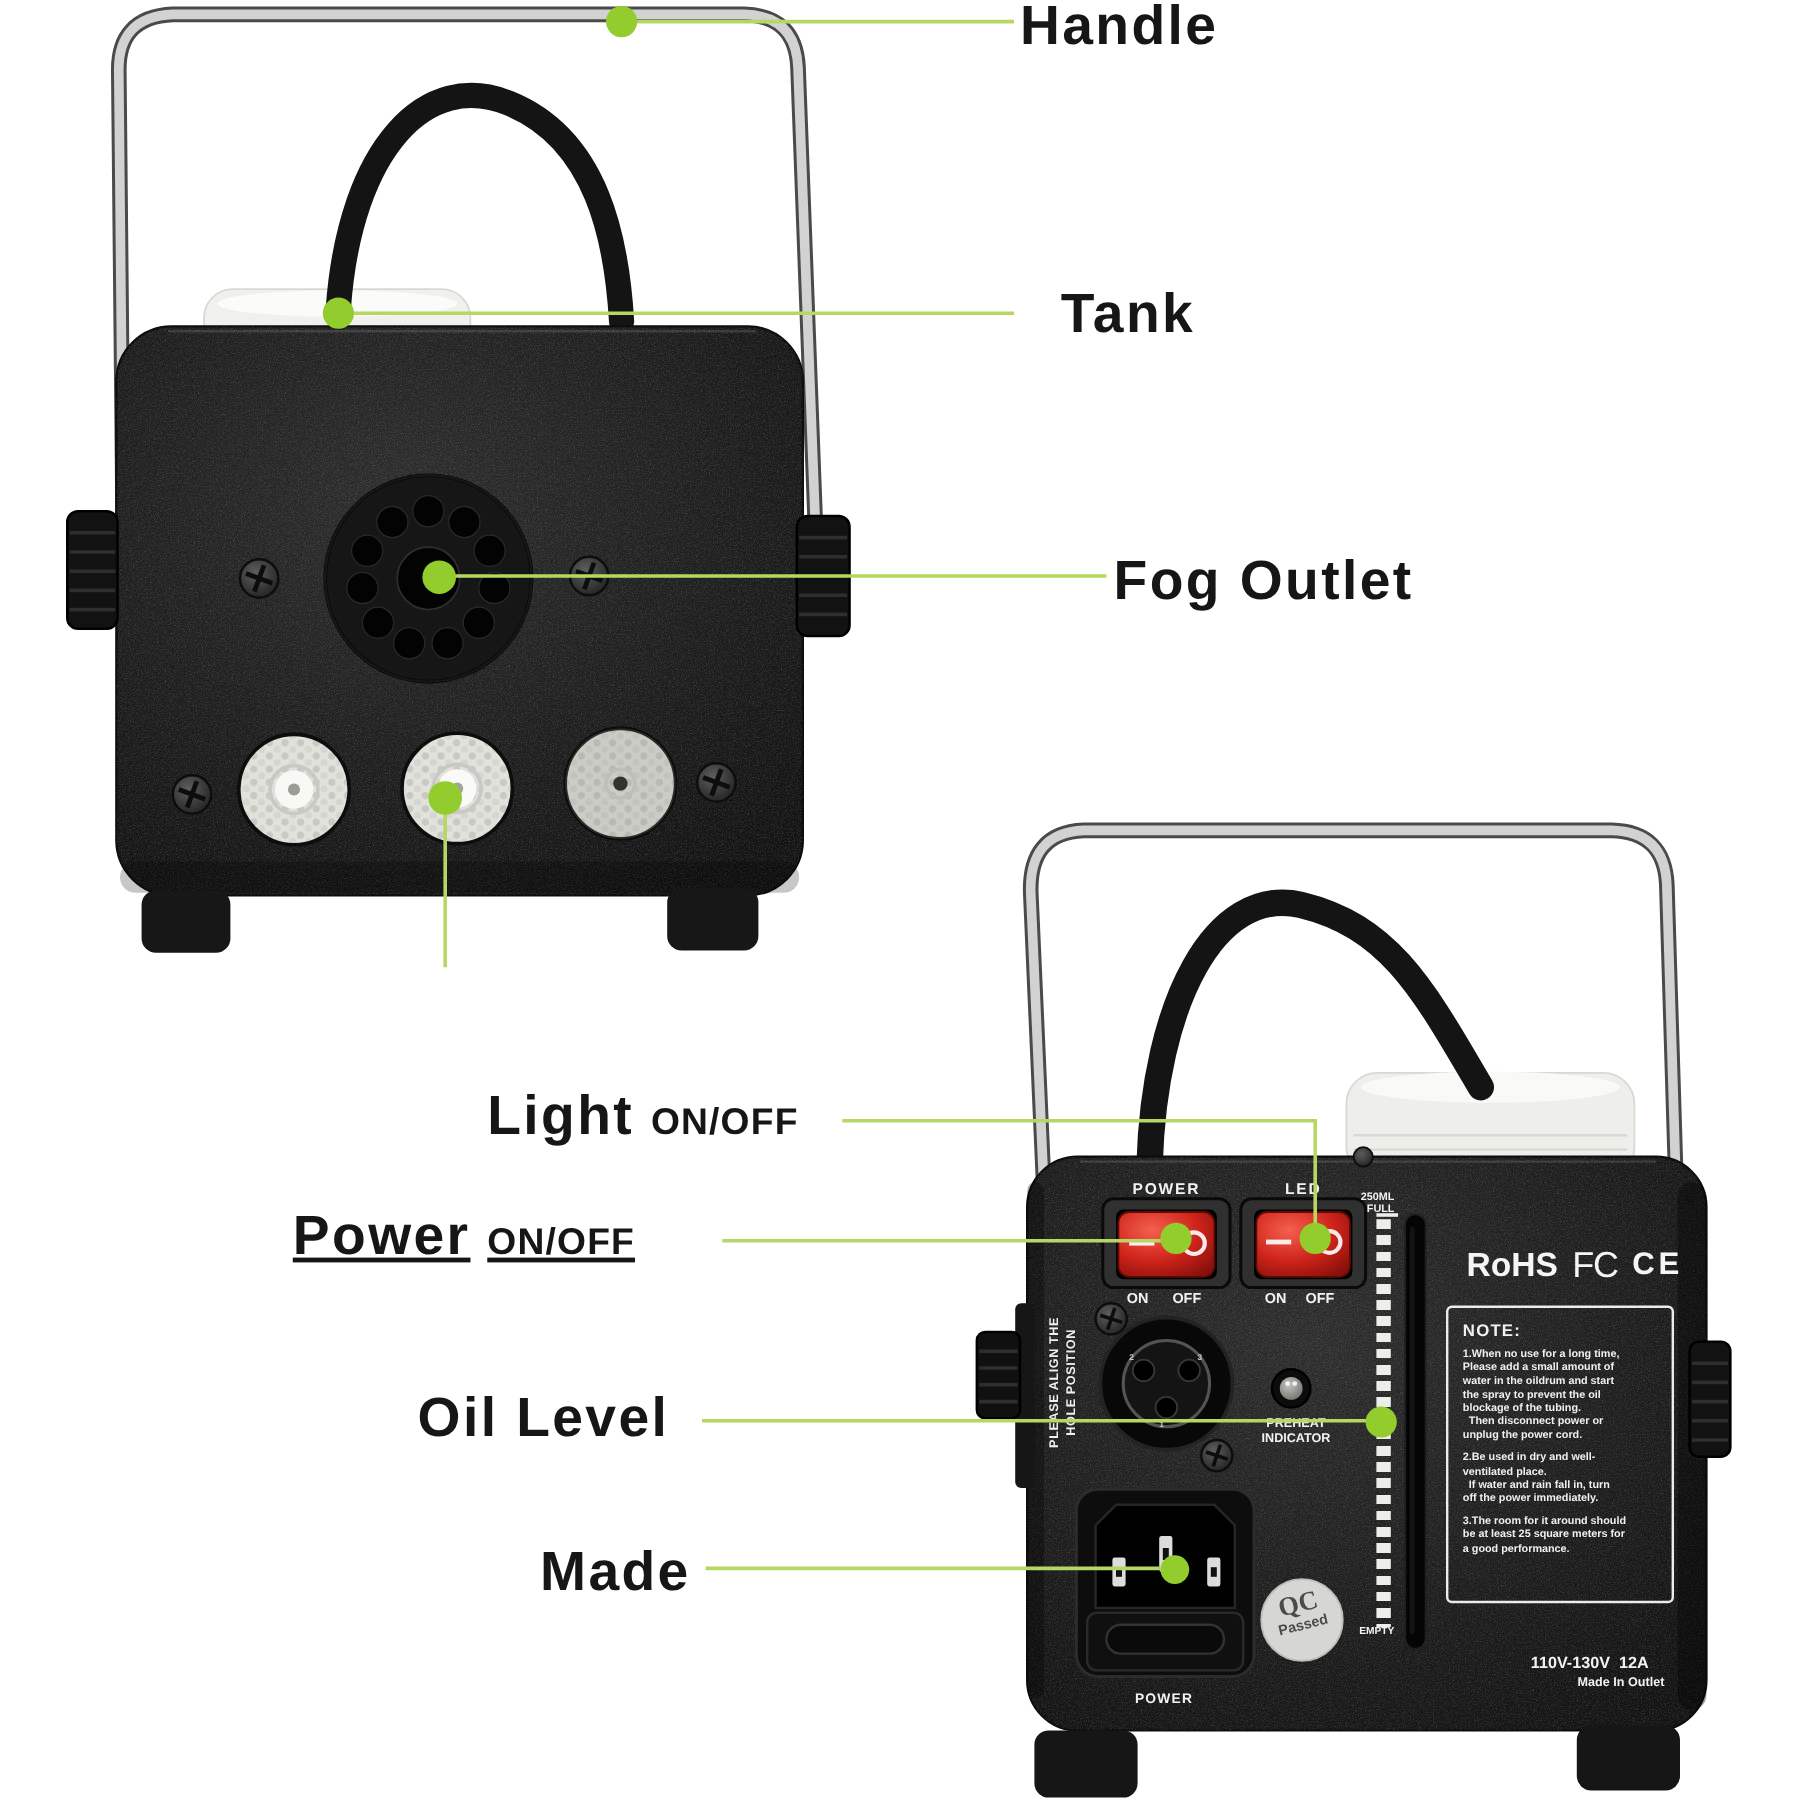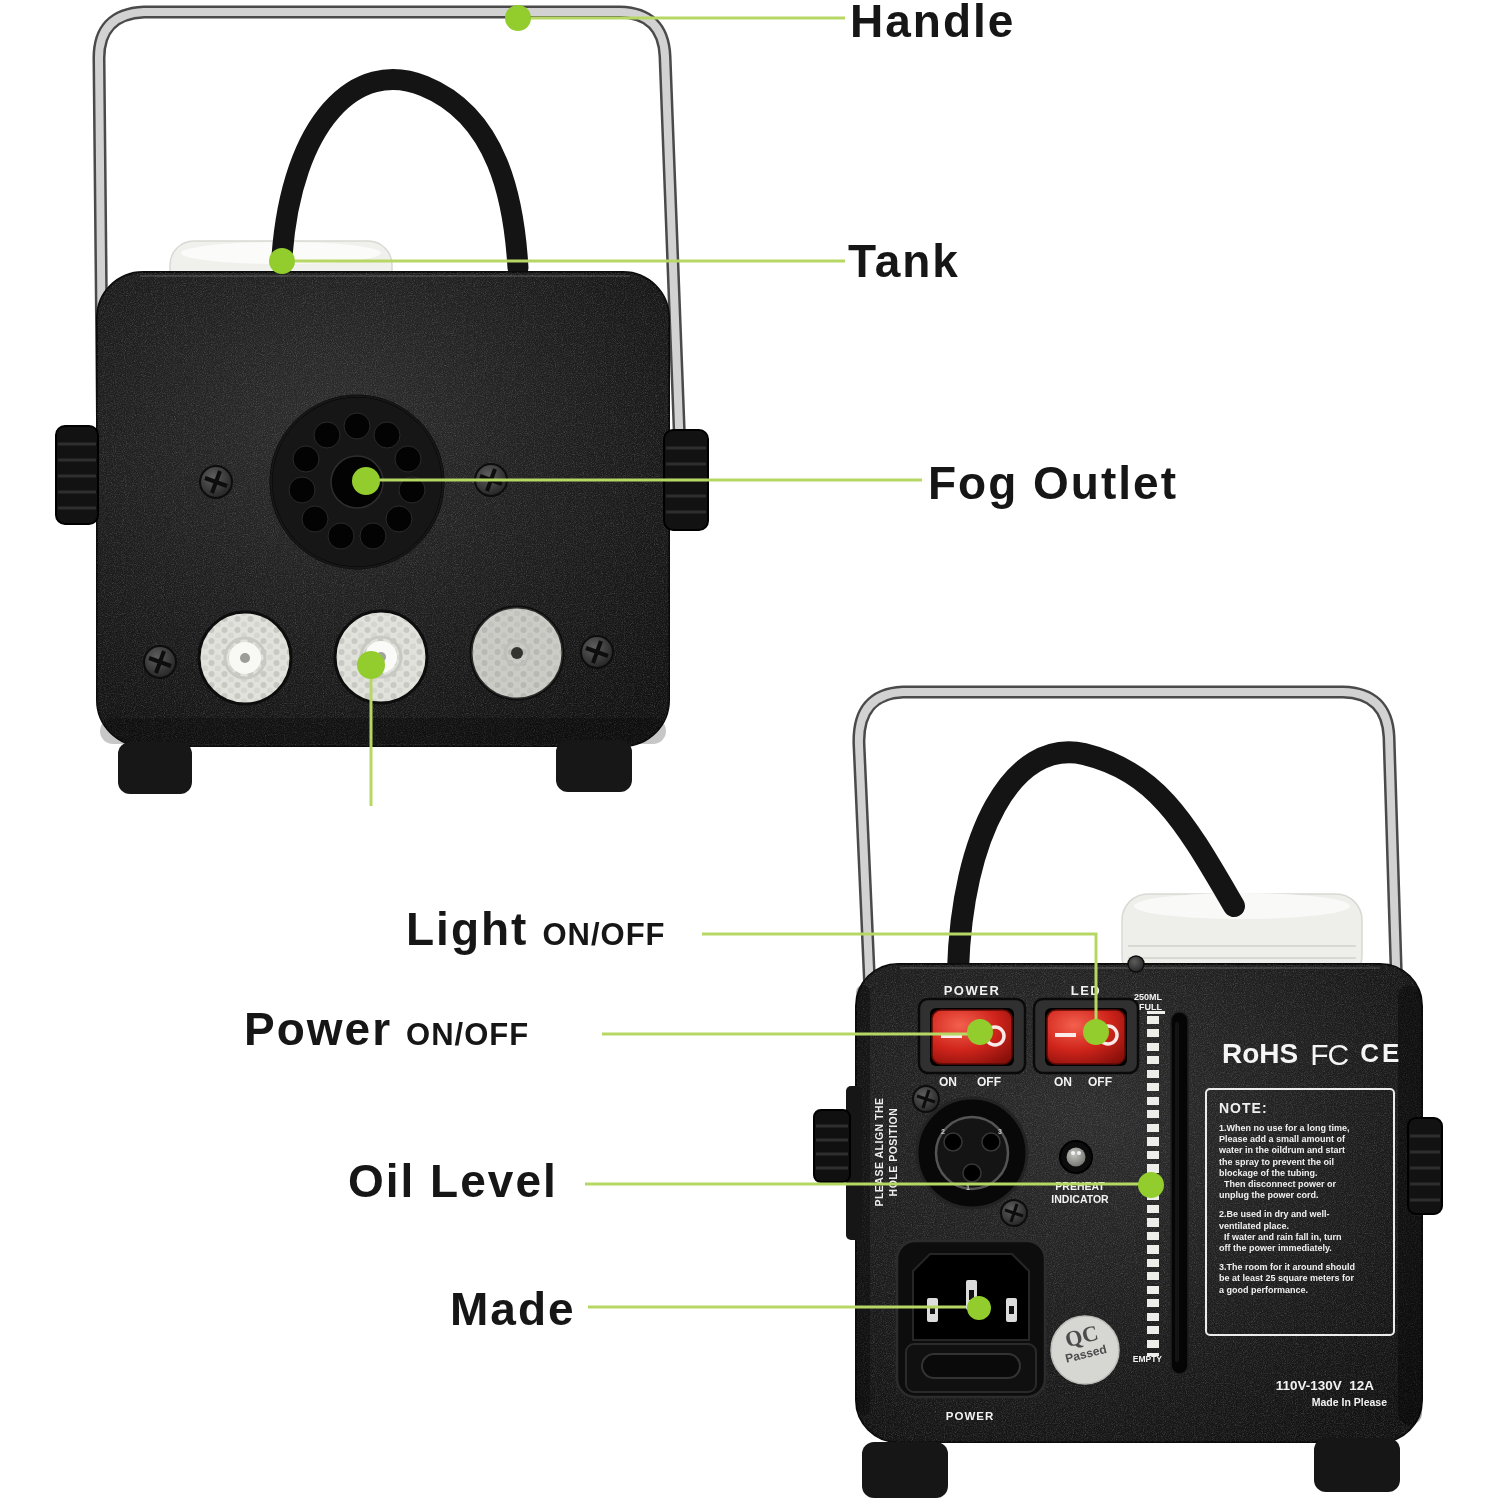--- a/index.html
+++ b/index.html
@@ -325,21 +325,21 @@
 be at least 25 square meters for
 a good performance.</div>
   </div>
 
   <div class="qc">
     <div class="qc1">QC</div>
     <div class="qc2">Passed</div>
   </div>
 
   <div class="bp right rating" style="left:1226px;top:1378px;width:148px;font-size:13.5px;">110V-130V  12A</div>
-  <div class="bp right" style="left:1242px;top:1396px;width:145px;font-size:10.5px;">Made In Please</div>
+  <div class="bp right" style="left:1242px;top:1396px;width:145px;font-size:10.5px;">Made In Outlet</div>
   <div class="bp center" style="left:920px;top:1410px;width:100px;font-size:11.5px;letter-spacing:1px;">POWER</div>
 
   <div class="pin-num" style="left:941px;top:1128px;">2</div>
   <div class="pin-num" style="left:998px;top:1128px;">3</div>
   <div class="pin-num" style="left:966px;top:1184px;">1</div>
 
   <svg class="calloutlayer" viewBox="0 0 1500 1500">
     <g stroke="#b7d765" stroke-width="3" fill="none">
       <path d="M 531,18 H 845"></path>
       <path d="M 295,261 H 845"></path>
@@ -356,24 +356,24 @@
       <circle cx="366" cy="481" r="14"></circle>
       <circle cx="371" cy="665" r="14"></circle>
       <circle cx="1096" cy="1032" r="13"></circle>
       <circle cx="980" cy="1032" r="13"></circle>
       <circle cx="1151" cy="1185" r="13"></circle>
       <circle cx="979" cy="1308" r="12"></circle>
     </g>
   </svg>
 
   <div class="biglabel" style="left:850px;top:-6px;">Handle</div>
-  <div class="biglabel" style="left:848px;top:234px;">Tank</div>
+  <div class="biglabel" style="left:884px;top:234px;">Tank</div>
   <div class="biglabel" style="left:928px;top:456px;">Fog Outlet</div>
   <div class="biglabel" style="left:406px;top:902px;">
     <span>Light</span><span class="state">ON/OFF</span>
   </div>
-  <div class="biglabel" style="left:244px;top:1002px;">
+  <div class="biglabel" style="left:244px;top:1002px;text-decoration:underline;">
     <span>Power</span><span class="state">ON/OFF</span>
   </div>
   <div class="biglabel" style="left:348px;top:1154px;">Oil Level</div>
   <div class="biglabel" style="left:450px;top:1282px;">Made</div>
 
 </div>
 
 </body></html>

